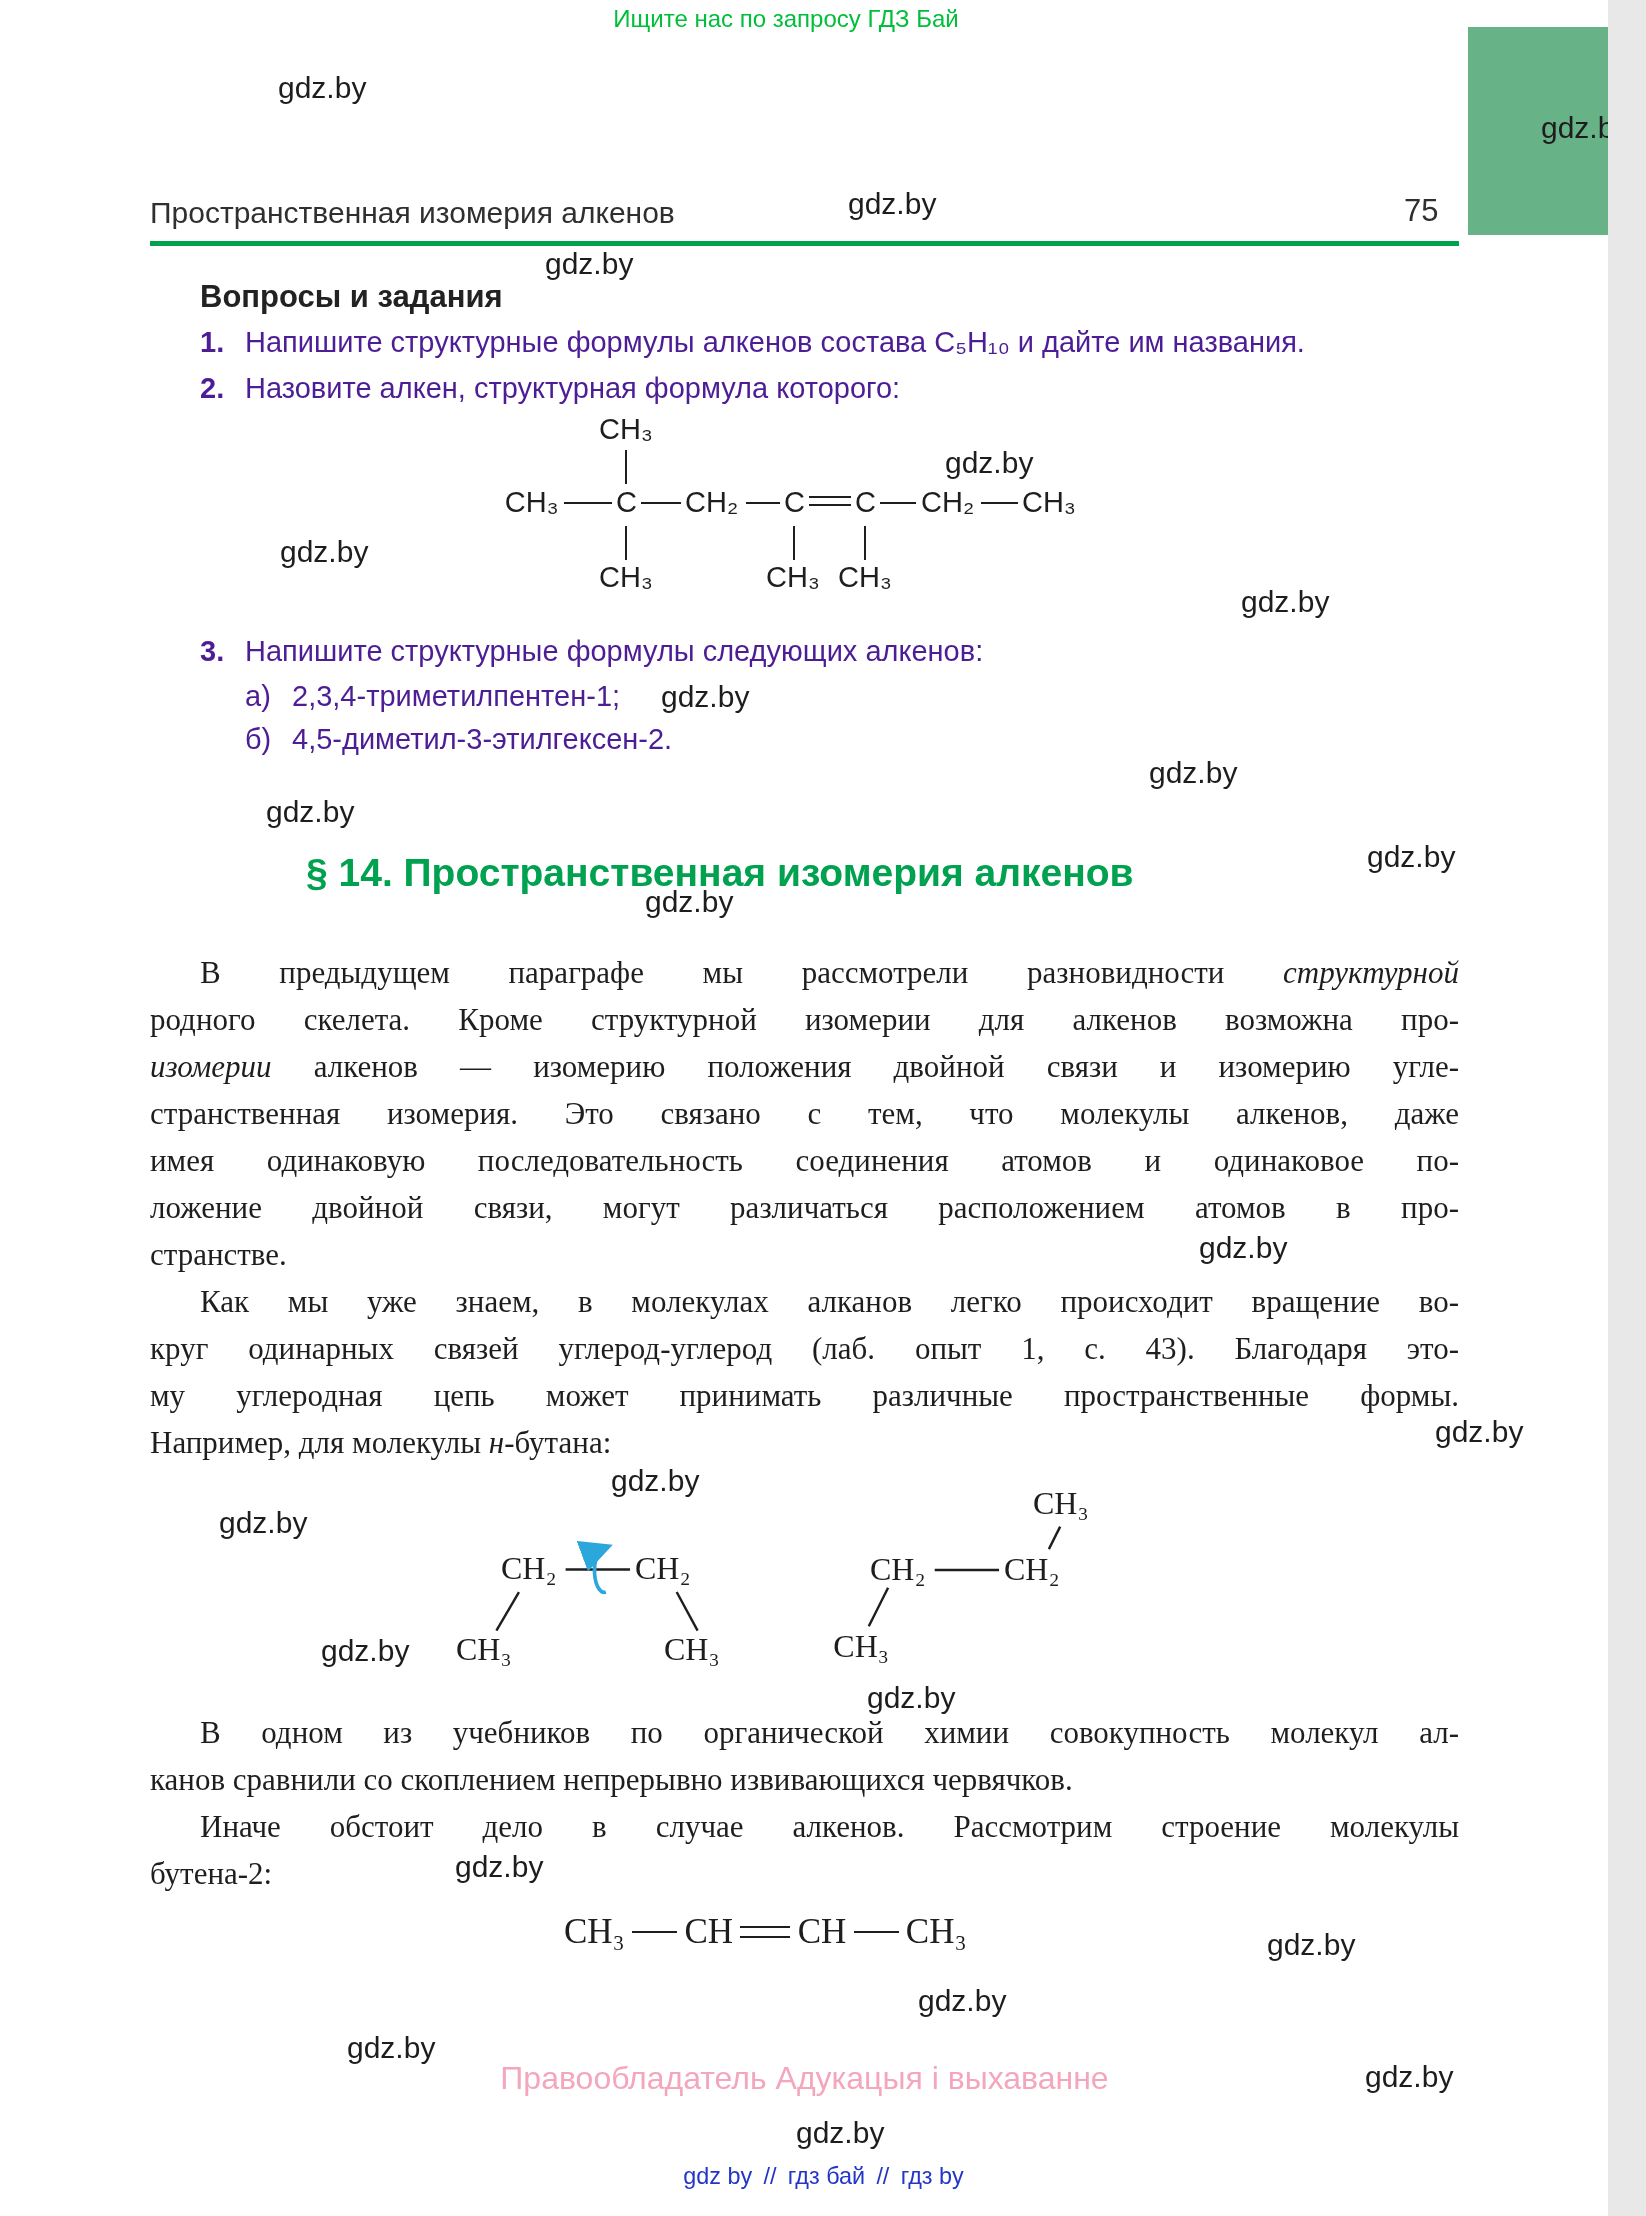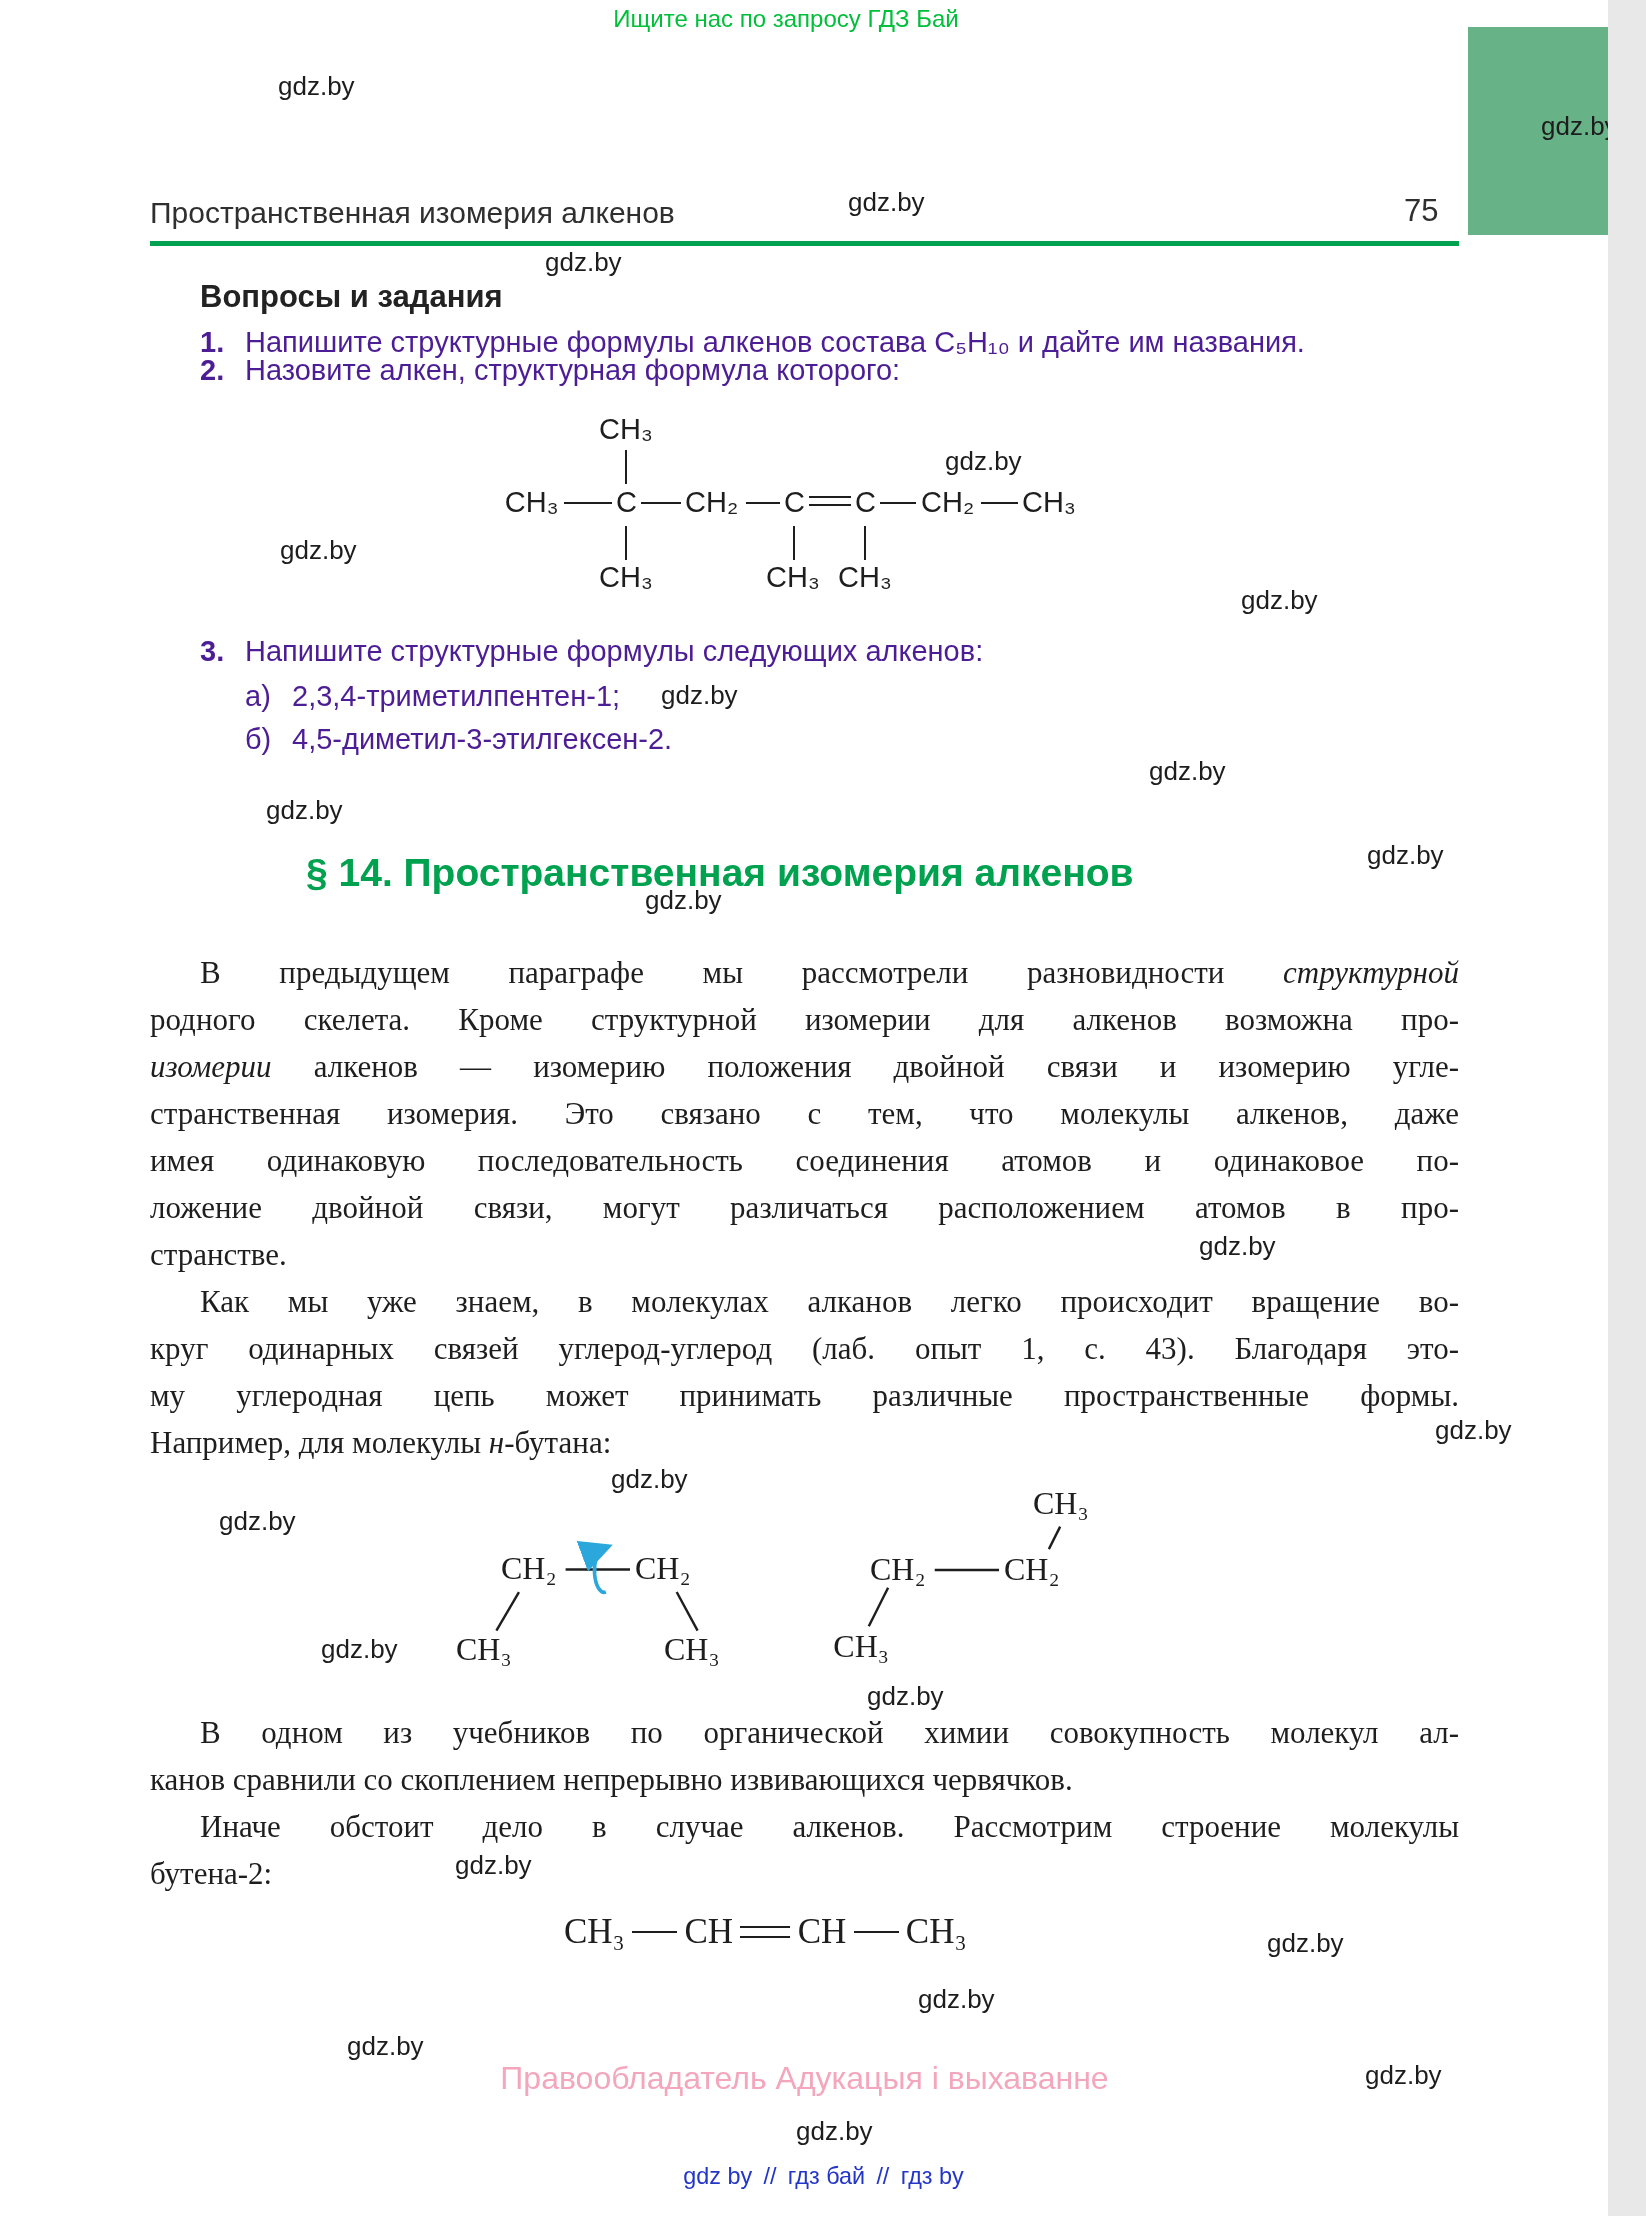--- a/index.html
+++ b/index.html
@@ -1,21 +1,21 @@
 <!DOCTYPE html>
 <html style="--green_accent: #00a14f; --green_block: #68b287; --banner_green: #00bf3a; --pink: #f3a6bc; --link_blue: #2436c8; --arrow_blue: #2ba7dc; --ink: #1e1e1e;font-size:13px"><head>
 <meta charset="utf-8">
 <style>
   html,body{margin:0;padding:0;background:#e8e8e8;}
   #page{position:relative;width:1608px;height:2216px;background:#ffffff;overflow:hidden;
         font-family:"Liberation Serif","DejaVu Serif",serif;color:var(--ink,#1b1b1b);}
 
   
   .wm{position:absolute;font-family:"Liberation Sans","DejaVu Sans",sans-serif;
-      font-size:26px;color:#1d1d1d;white-space:nowrap;}
+      font-size:30px;color:#1d1d1d;white-space:nowrap;}
 
   
   .top-banner{position:absolute;left:0;top:4.8px;width:1572px;text-align:center;
       font-family:"Liberation Sans","DejaVu Sans",sans-serif;font-size:24px;color:var(--banner_green);}
 
   .green-block{position:absolute;left:1468px;top:26.6px;width:178px;height:208px;background:var(--green_block);}
 
   .runhead{position:absolute;left:150px;top:196px;font-family:"Liberation Sans","DejaVu Sans",sans-serif;
       font-size:30px;color:#2f2f2f;white-space:nowrap;}
   .pagenum{position:absolute;left:1404px;top:193px;font-family:"Liberation Sans","DejaVu Sans",sans-serif;
@@ -80,21 +80,21 @@
 
   <div class="runhead">Пространственная изомерия алкенов</div>
   <div class="pagenum">75</div>
   <div class="header-rule"></div>
 
   <div class="q-heading">Вопросы и задания</div>
 
   <div class="q-line" style="left:200px;top:326px">
     <span class="q-num">1.</span><span>Напишите структурные формулы алкенов состава C₅H₁₀ и дайте им названия.</span>
   </div>
-  <div class="q-line" style="left:200px;top:354px">
+  <div class="q-line" style="left:200px;top:372px">
     <span class="q-num">2.</span><span>Назовите алкен, структурная формула которого:</span>
   </div>
 
   <div class="formula1">
     <span class="atom" style="left:99px;top:0">CH₃</span>
     <div class="vbond" style="left:125px;top:37px;height:34px"></div>
 
     <span class="atom" style="left:4.8px;top:73px">CH₃</span>
     <div class="hbond" style="left:64px;top:89px;width:48px"></div>
     <span class="atom" style="left:116px;top:73px">C</span>

